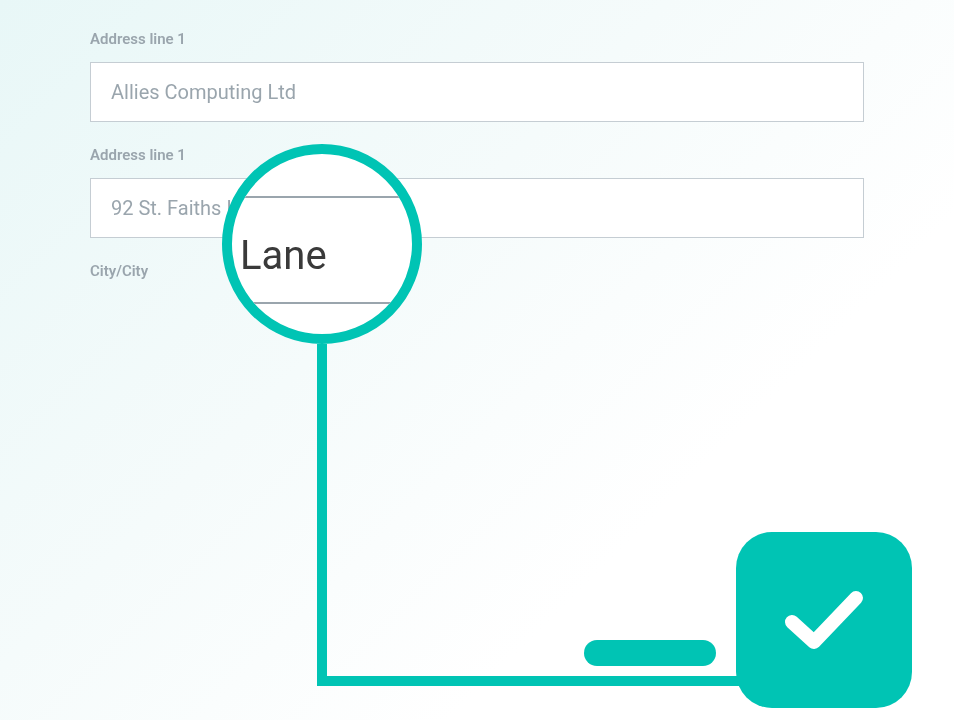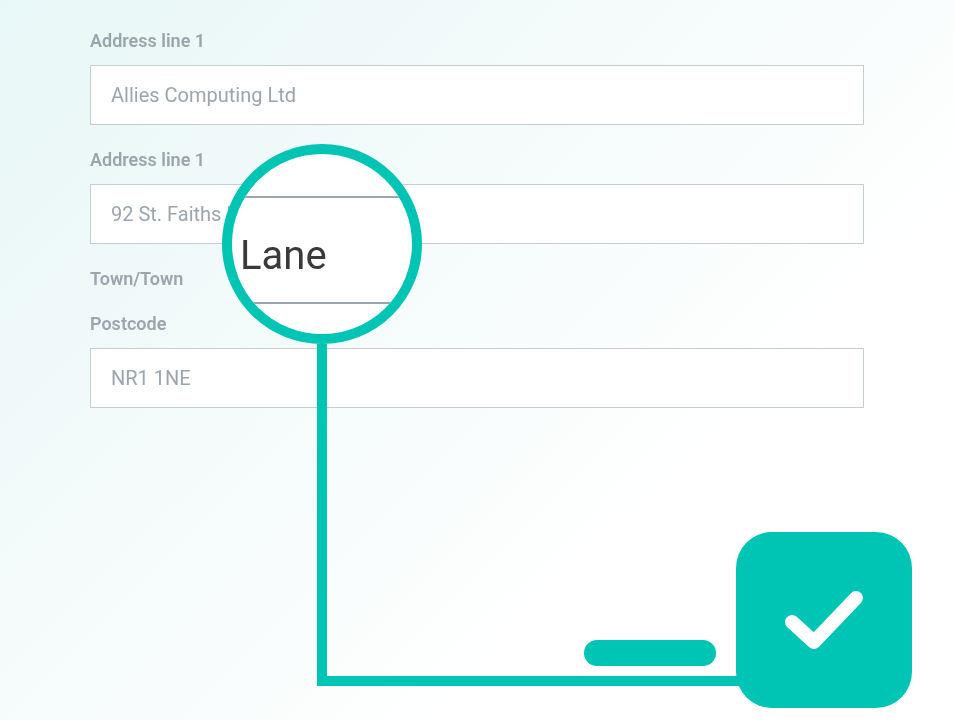--- a/index.html
+++ b/index.html
@@ -11,21 +11,21 @@
       position: relative;
       overflow: hidden;
     }
     .form-container {
       padding: 30px 90px 0 90px;
     }
     .field-group {
       margin-bottom: 24px;
     }
     .field-label {
-      font-size: 18px;
+      font-size: 15px;
       font-weight: 600;
       color: #9aa5ad;
       margin-bottom: 14px;
       display: block;
     }
     .field-input {
       width: 100%;
       height: 60px;
       border: 1.5px solid #c5cdd3;
       background: #ffffff;
@@ -134,27 +134,23 @@
     <label class="field-label">Address line 1</label>
     <input class="field-input" type="text" value="Allies Computing Ltd" style="">
   </div>
 
   <div class="field-group">
     <label class="field-label">Address line 1</label>
     <input class="field-input" type="text" value="92 St. Faiths Lane" style="">
   </div>
 
   <div class="field-group">
-    <label class="field-label">Town/Town</label>
+    <label class="field-label">City/City</label>
   </div>
 
-  <div class="field-group">
-    <label class="field-label">Postcode</label>
-    <input class="field-input" type="text" value="NR1 1NE" style="">
-  </div>
 
 </div>
 
 <div class="magnifier">
   <div class="magnifier-inner">
     <div class="mag-line-top"></div>
     <div class="mag-text">Lane</div>
     <div class="mag-line-bottom"></div>
   </div>
 </div>

